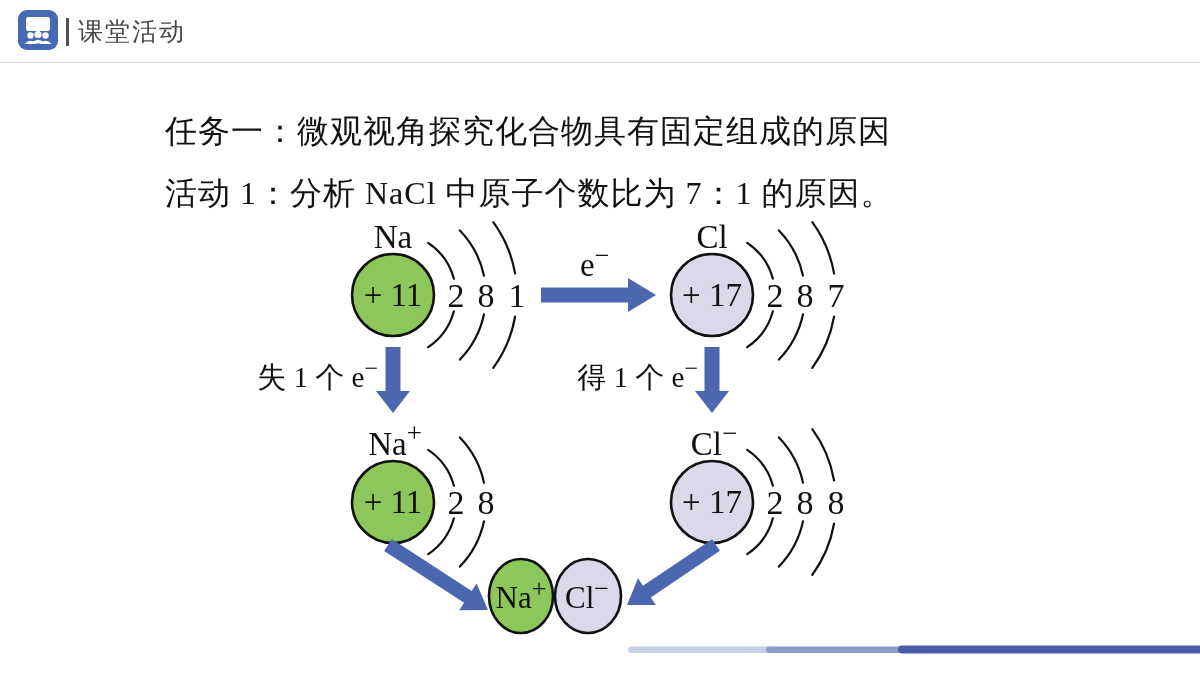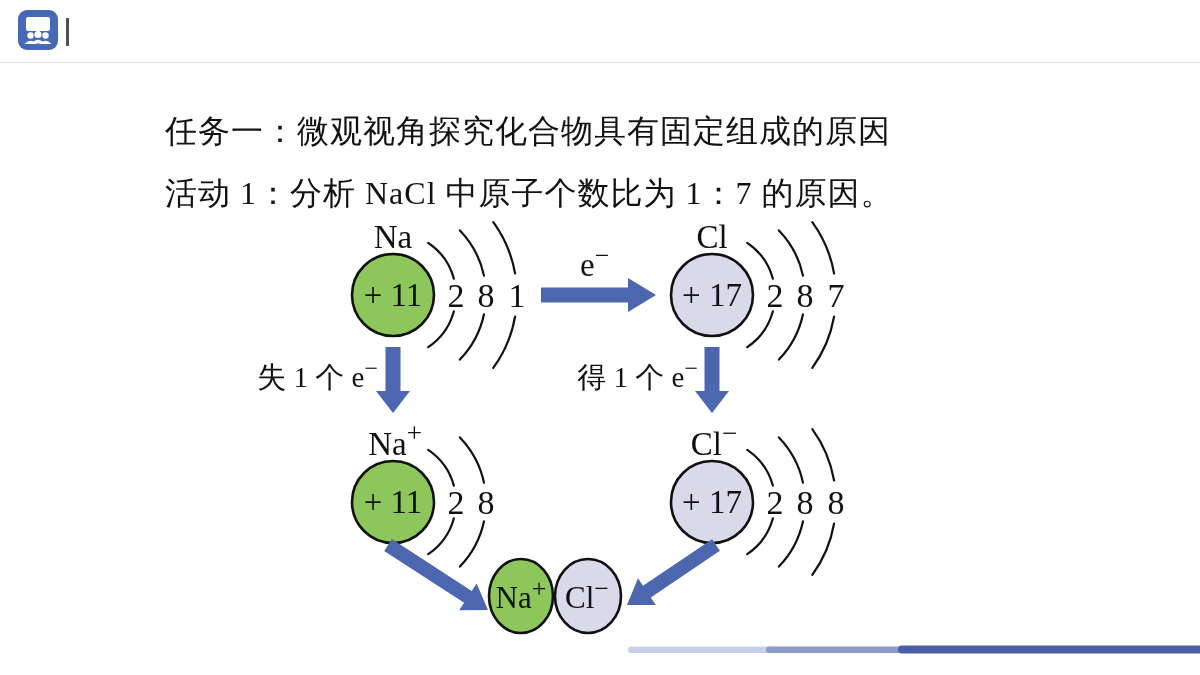--- a/index.html
+++ b/index.html
@@ -44,24 +44,25 @@
     <rect x="8" y="7" width="24" height="14" rx="2" fill="#ffffff"></rect>
     <rect x="18.5" y="20" width="3" height="3" fill="#ffffff"></rect>
     <circle cx="12.5" cy="25.5" r="3.2" fill="#ffffff"></circle>
     <circle cx="27.5" cy="25.5" r="3.2" fill="#ffffff"></circle>
     <circle cx="20" cy="24.5" r="3.6" fill="#ffffff"></circle>
     <path d="M6.5 34 q6 -6.5 12 0 z" fill="#ffffff"></path>
     <path d="M21.5 34 q6 -6.5 12 0 z" fill="#ffffff"></path>
     <path d="M13.5 33.5 q6.5 -7.5 13 0 z" fill="#ffffff"></path>
   </svg>
   <div class="header-divider"></div>
+  <div class="header-title">课堂活动</div>
 </div>
 
 <div class="task-title">任务一：微观视角探究化合物具有固定组成的原因</div>
-<div class="activity-title">活动 1：分析 NaCl 中原子个数比为 1：7 的原因。</div>
+<div class="activity-title">活动 1：分析 NaCl 中原子个数比为 7：1 的原因。</div>
 
 <svg class="diagram" viewBox="0 0 1200 675">
 
   <g transform="translate(393,295)">
     <text text-anchor="middle" x="0" y="-47" font-size="33" fill="#22a34f">Na</text>
     <circle class="atom-circle" cx="0" cy="0" r="41" fill="#8dc65a"></circle>
     <text text-anchor="middle" x="0" y="11" font-size="33">+ 11</text>
     <path class="shell-arc" d="M 35.2 -52.2 A 63 63 0 0 1 60.9 -16.3"></path>
     <path class="shell-arc" d="M 60.9 16.3 A 63 63 0 0 1 35.2 52.2"></path>
     <path class="shell-arc" d="M 66.9 -64.6 A 93 93 0 0 1 91.0 -19.3"></path>

